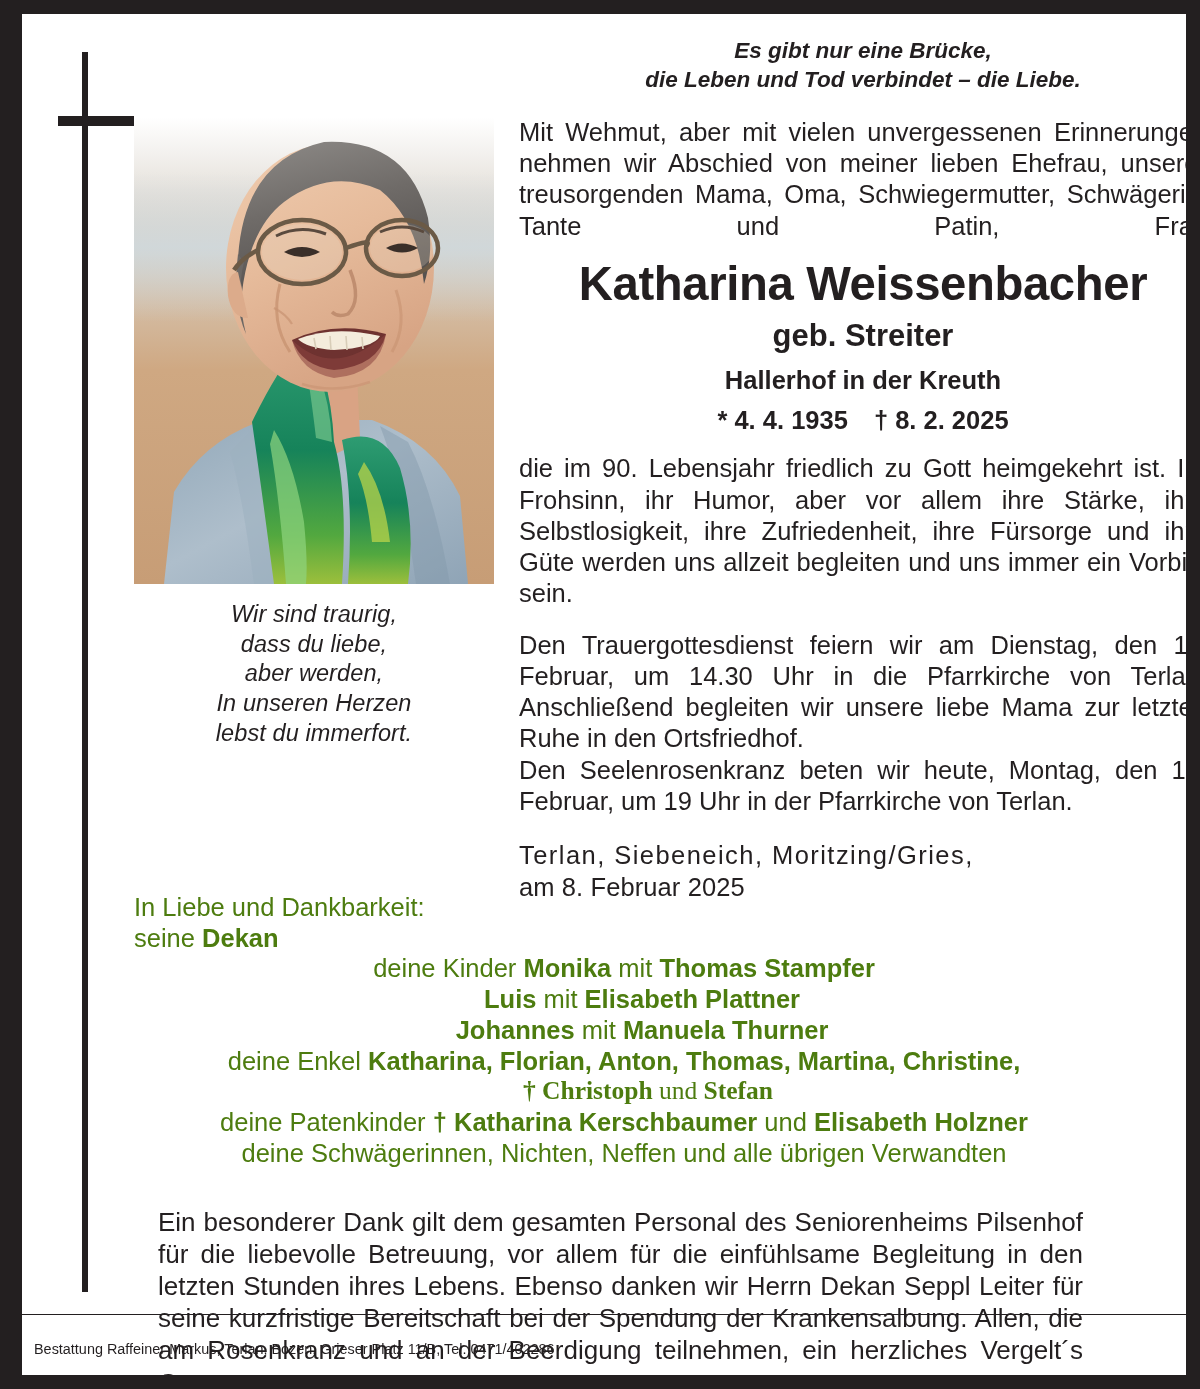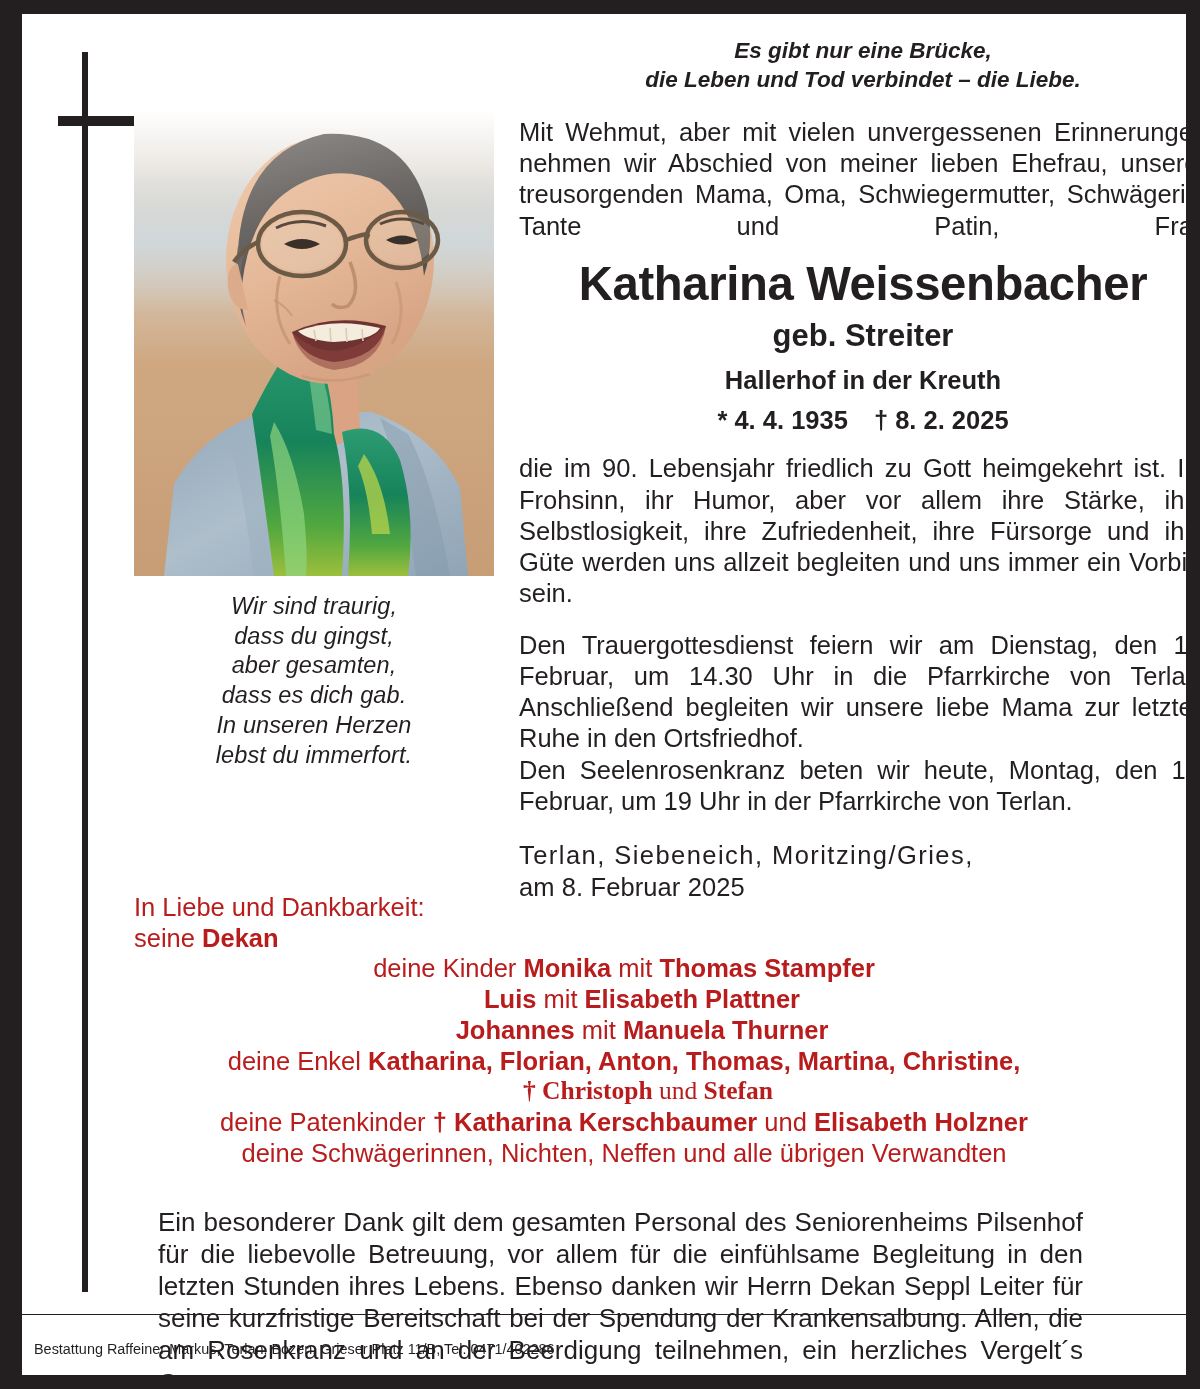--- a/index.html
+++ b/index.html
@@ -61,21 +61,21 @@
     position: absolute;
     left: 0;
     top: 0;
     right: 0;
     height: 862px;
   }
 
   .photo-col {
     position: absolute;
     left: 112px;
-    top: 0px;
+    top: 8px;
     width: 360px;
   }
 
   .photo {
     position: relative;
     width: 360px;
     height: 562px;
     overflow: hidden;
     background: #ffffff;
   }
@@ -164,21 +164,21 @@
   .place .l1 { letter-spacing: 1.45px; }
   .place .l2 { letter-spacing: 0.1px; }
 
   
   .family {
     position: absolute;
     left: 112px;
     top: 878px;
     width: 980px;
     text-align: center;
-    color: #b91c1c;
+    color: #4d7c0f;
     font-size: 25.5px;
     line-height: 1.205;
   }
   .family .row { white-space: nowrap; }
   .family b { font-weight: 700; }
 
   .family .row.kids-indent { padding-left: 36px; }
   .family .row.enkel-indent { padding-left: 48px; font-family: Liberation Serif, serif; }
 
   
@@ -315,23 +315,22 @@
               <path d="M146 262 Q136 300 156 330" stroke="#c89372" stroke-width="3" fill="none" opacity="0.8"></path>
               <path d="M262 268 Q274 302 258 330" stroke="#c89372" stroke-width="3" fill="none" opacity="0.6"></path>
               <path d="M140 286 Q152 292 158 302" stroke="#c89372" stroke-width="2.2" fill="none" opacity="0.7"></path>
               <path d="M168 362 Q200 372 236 360" stroke="#c89372" stroke-width="2.5" fill="none" opacity="0.6"></path>
             </g>
           </svg>
         </div>
 
         <div class="verse">
           <div>Wir sind traurig,</div>
-          <div>dass du gingst,</div>
-          <div>aber gesamten,</div>
-          <div>dass es dich gab.</div>
+          <div>dass du liebe,</div>
+          <div>aber werden,</div>
           <div>In unseren Herzen</div>
           <div>lebst du immerfort.</div>
         </div>
       </div>
 
       <div class="right-col">
         <div class="epigraph">
           <div>Es gibt nur eine Brücke,</div>
           <div>die Leben und Tod verbindet – die Liebe.</div>
         </div>

